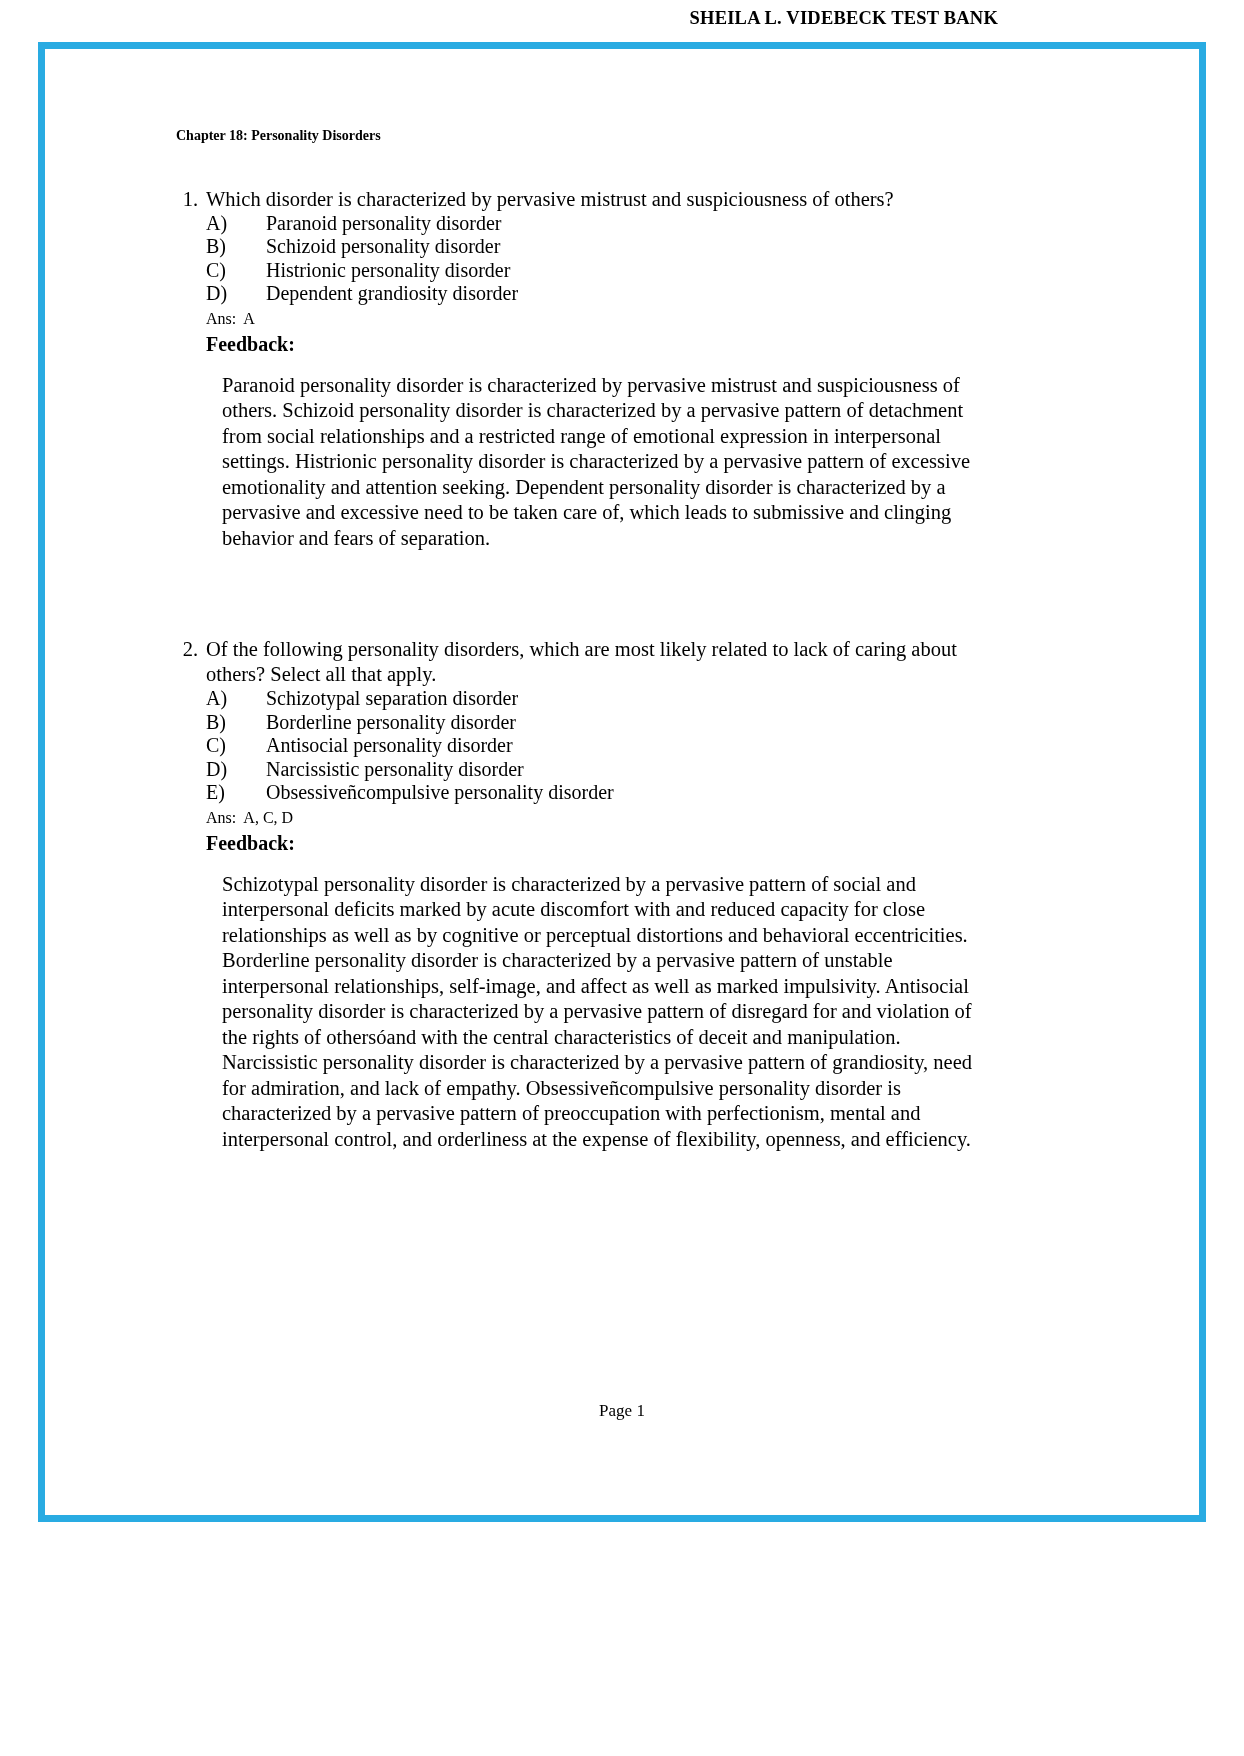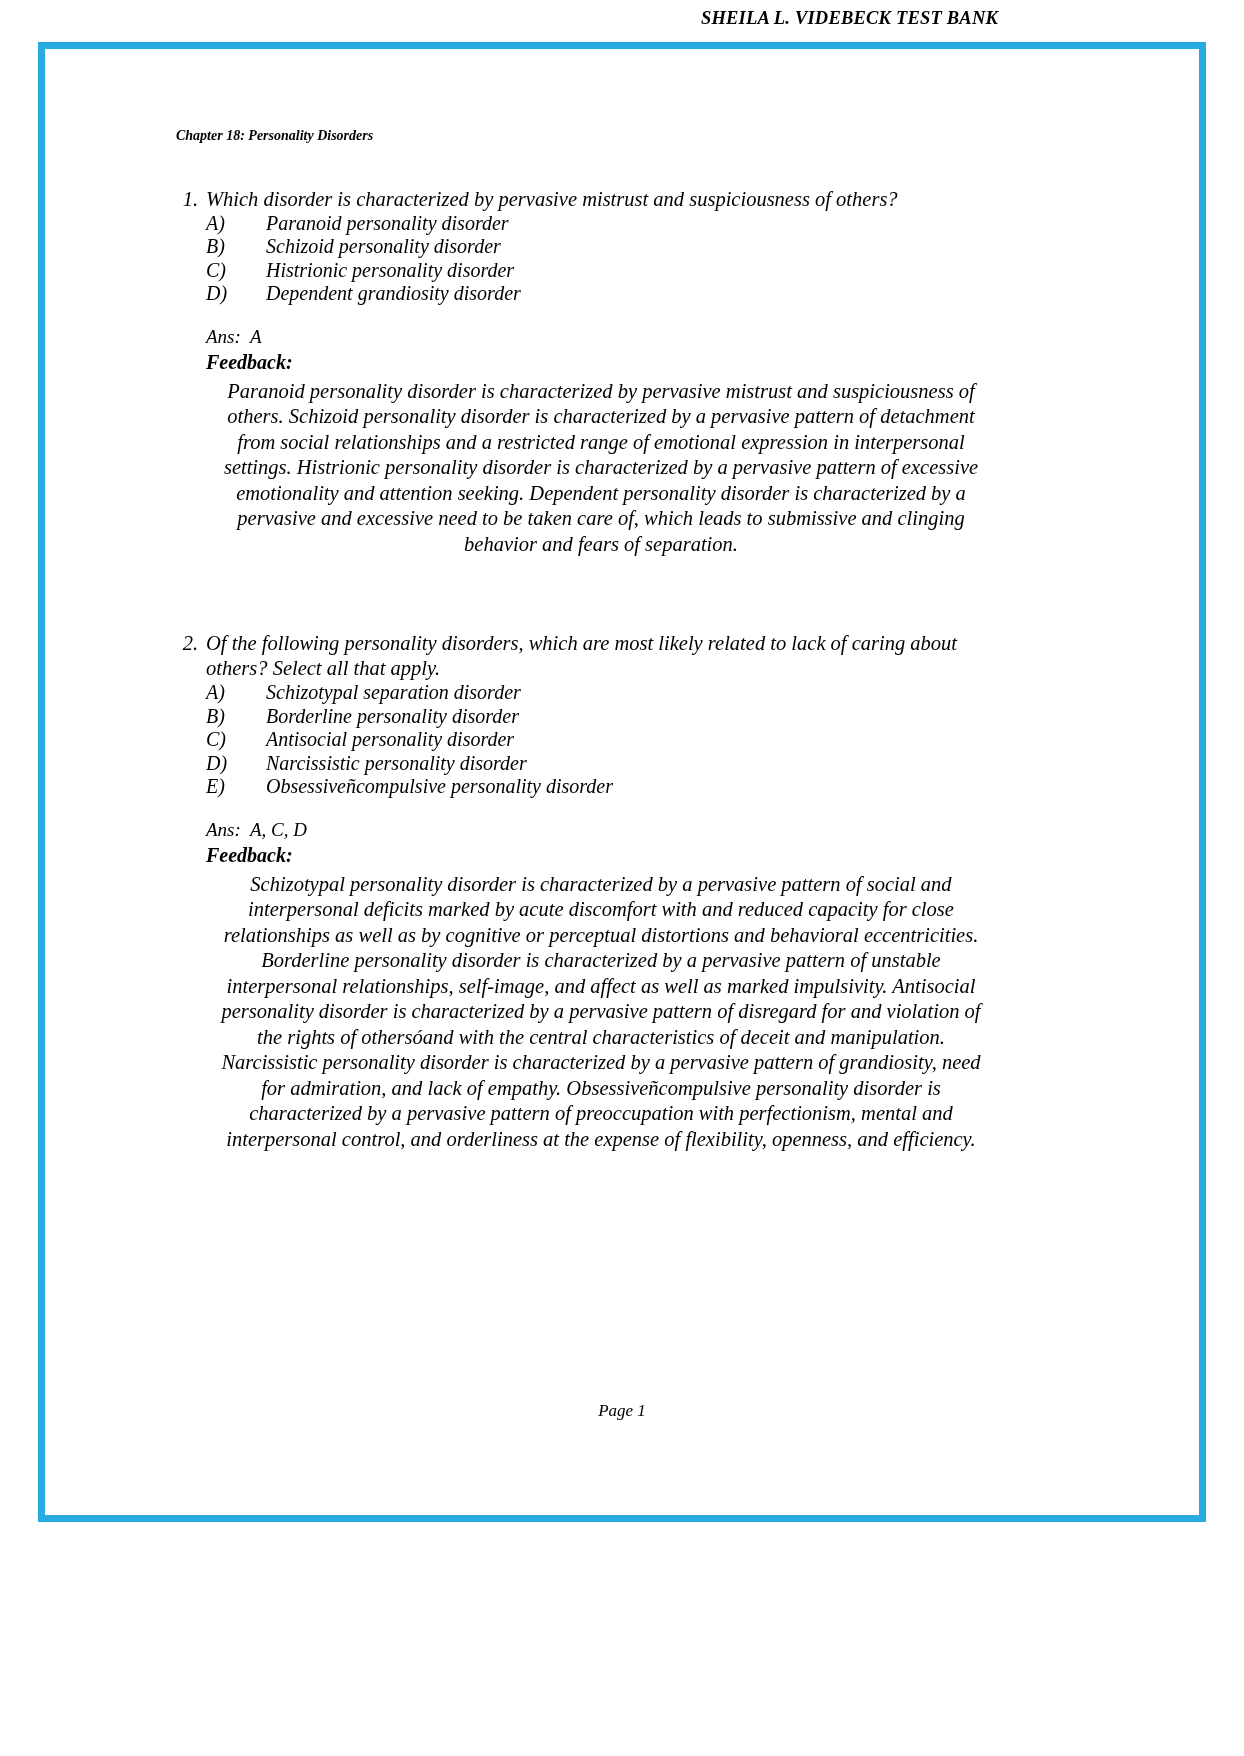--- a/index.html
+++ b/index.html
@@ -11,21 +11,20 @@
     font-family: "Liberation Serif", "DejaVu Serif", serif;
     color: #000000;
   }
   .page {
     position: relative;
     width: 1244px;
     height: 1756px;
     background: #ffffff;
     box-sizing: border-box;
     overflow: hidden;
-    font-style: italic;
   }
   .running-head {
     position: absolute;
     top: 8px;
     right: 246px;
     font-size: 18.5px;
     font-weight: bold;
     letter-spacing: 0.2px;
     white-space: nowrap;
   }
@@ -86,36 +85,36 @@
     line-height: 23.5px;
   }
   .opt-letter {
     width: 60px;
     flex: 0 0 60px;
   }
   .opt-text {
     flex: 1 1 auto;
   }
   .ans-line {
-    font-size: 19px;
-    line-height: 25px;
-    margin-top: 18px;
+    font-size: 16px;
+    line-height: 25px;
+    margin-top: 0;
     white-space: pre;
   }
   .feedback-label {
     font-size: 20px;
     line-height: 25px;
     font-weight: bold;
     margin-top: 1px;
   }
   .feedback-text {
     font-size: 20.5px;
     line-height: 25.5px;
-    margin: 4px;
-    text-align: center;
+    margin: 16px;
+    text-align: left;
   }
   .gap {
     height: 62px;
   }
   .page-footer {
     position: absolute;
     left: 0;
     right: 0;
     top: 1360px;
     text-align: center;

